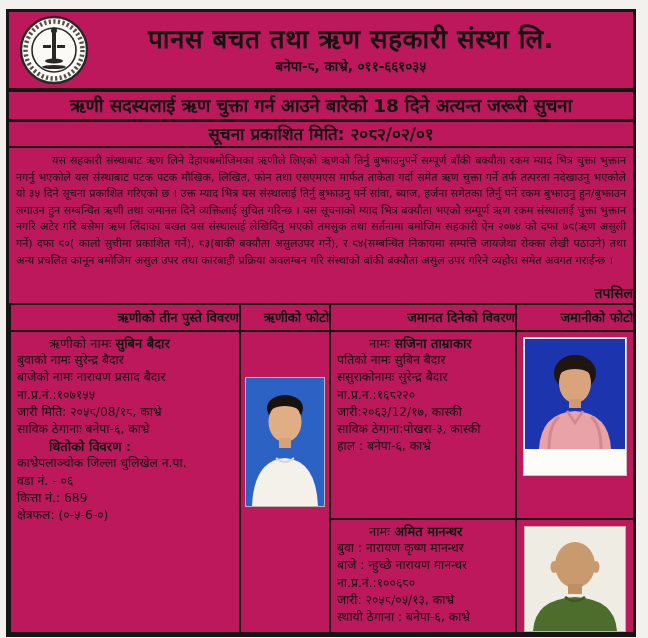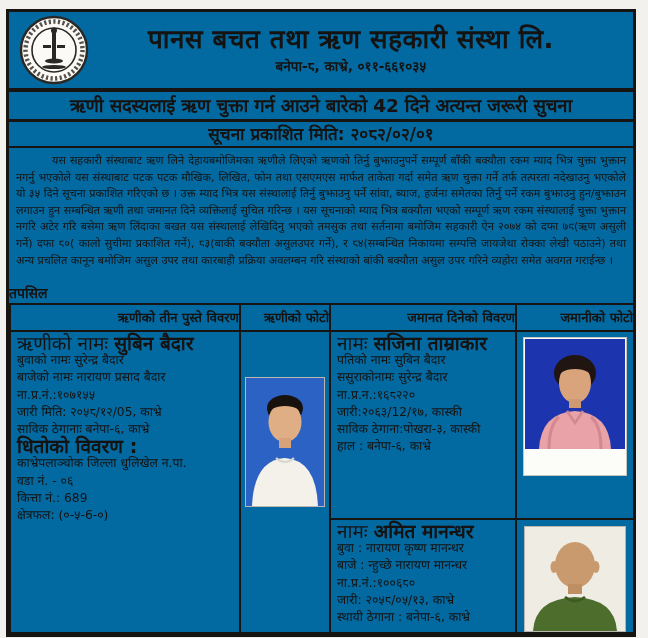--- a/index.html
+++ b/index.html
@@ -6,21 +6,21 @@
   body{
     width:648px;height:638px;overflow:hidden;
     background:#f2f1ee;
     font-family:"DejaVu Sans","Liberation Sans",sans-serif;
     color:#151311;
     -webkit-font-smoothing:antialiased;
   }
   .scan-margin{height:9px;}
   .doc{
     margin:0 6px;width:630px;box-sizing:border-box;
-    border:3px solid #171513;background:#0369a1;
+    border:3px solid #171513;background:#be185d;
   }
   
   .hdr{position:relative;height:76px;border-bottom:4px solid #171513;}
   .seal{position:absolute;left:10px;top:3px;width:70px;height:70px;}
   .hdr-text{height:100%;display:flex;flex-direction:column;justify-content:center;align-items:center;padding-left:60px;}
   .org-name{font-size:26px;font-weight:bold;letter-spacing:.5px;line-height:1.15;white-space:nowrap;}
   .org-addr{font-size:13.5px;font-weight:bold;margin-top:3px;text-align:center;}
   
   .title-bar{
     border-bottom:3px solid #171513;text-align:center;
@@ -30,31 +30,31 @@
   .date-bar{
     border-bottom:2px solid #171513;text-align:center;
     font-size:17px;font-weight:bold;line-height:24px;height:24px;
   }
   
   .notice-body{
     padding:5px 7px 2px 7px;height:128px;box-sizing:content-box;
     font-size:11px;line-height:16.6px;text-align:justify;
     text-indent:36px;overflow:hidden;
   }
-  .tapasil{ text-align:left;font-weight:bold;font-size:14px;line-height:20px;height:20px;}
+  .tapasil{ text-align:right;font-weight:bold;font-size:14px;line-height:20px;height:20px;}
   
   table.sched{border-collapse:collapse;table-layout:fixed;width:100%;}
   .sched th,.sched td{border:2px solid #171513;padding:0;vertical-align:top;}
   .sched th{
     height:25px;font-size:13px;font-weight:bold;text-align:right;vertical-align:middle;
     line-height:1.05;
   }
   .cell-pad{padding:3px 6px;font-size:12.3px;line-height:17.2px;}
   .b{font-weight:bold;}
-  .name-line{font-size:19px;}
+  .name-line{font-size:13px;margin-left:32px;}
   td.row1{height:186px;}
   td.row2{height:112px;}
   
   .photo-borrower{display:block;margin:45px auto 0;border:1px solid #b9b7b0;}
   .photo-print{
     width:104px;margin:5px auto 0;background:#fcfcf9;
     border:1px solid #c7c5be;box-sizing:border-box;padding:1px 1px 26px 1px;
   }
   .photo-print svg{display:block;}
   .photo-man2{display:block;margin:6px auto 0;border:1px solid #b9b7b0;}
@@ -79,21 +79,21 @@
         <rect x="38" y="30" width="8" height="3" fill="#2a2824"></rect>
         <ellipse cx="35" cy="52" rx="12" ry="2" fill="#2a2824"></ellipse>
       </svg>
     </span>
     <div class="hdr-text">
       <div class="org-name">पानस बचत तथा ऋण सहकारी संस्था लि.</div>
       <div class="org-addr">बनेपा-८, काभ्रे, ०११-६६१०३५</div>
     </div>
   </div>
 
-  <div class="title-bar">ऋणी सदस्यलाई ऋण चुक्ता गर्न आउने बारेको 42 दिने अत्यन्त जरूरी सुचना</div>
+  <div class="title-bar">ऋणी सदस्यलाई ऋण चुक्ता गर्न आउने बारेको 18 दिने अत्यन्त जरूरी सुचना</div>
 
   <div class="date-bar">सूचना प्रकाशित मिति: २०८२/०२/०१</div>
 
   <div class="notice-body">यस सहकारी संस्थाबाट ऋण लिने देहायबमोजिमका ऋणीले लिएको ऋणको तिर्नु बुझाउनुपर्ने सम्पूर्ण बाँकी बक्यौता रकम म्याद भित्र चुक्ता भुक्तान नगर्नु भएकोले यस संस्थाबाट पटक पटक मौखिक, लिखित, फोन तथा एसएमएस मार्फत ताकेता गर्दा समेत ऋण चुक्ता गर्ने तर्फ तत्परता नदेखाउनु भएकोले यो ३५ दिने सूचना प्रकाशित गरिएको छ । उक्त म्याद भित्र यस संस्थालाई तिर्नु बुझाउनु पर्ने सांवा, ब्याज, हर्जना समेतका तिर्नु पर्ने रकम बुझाउनु हुन/बुझाउन लगाउन हुन सम्बन्धित ऋणी तथा जमानत दिने व्यक्तिलाई सुचित गरिन्छ । यस सूचनाको म्याद भित्र बक्यौता भएको सम्पूर्ण ऋण रकम संस्थालाई चुक्ता भुक्तान नगरि अटेर गरि बसेमा ऋण लिंदाका बखत यस संस्थालाई लेखिदिनु भएको तमसुक तथा सर्तनामा बमोजिम सहकारी ऐन २०७४ को दफा ७९(ऋण असुली गर्ने) दफा ८०( कालो सुचीमा प्रकाशित गर्ने), ८३(बाकी बक्यौता असुलउपर गर्ने), र ८४(सम्बन्धित निकायमा सम्पत्ति जायजेथा रोक्का लेखी पठाउने) तथा अन्य प्रचलित कानून बमोजिम असुल उपर तथा कारबाही प्रक्रिया अवलम्बन गरि संस्थाको बांकी बक्यौता असुल उपर गरिने व्यहोरा समेत अवगत गराईन्छ ।</div>
 
   <div class="tapasil">तपसिल</div>
 
   <table class="sched">
     <colgroup>
       <col style="width:230px">
@@ -111,21 +111,21 @@
     </thead>
     <tbody>
       <tr>
 
         <td rowspan="2">
           <div class="cell-pad">
             <div class="name-line"><span>ऋणीको नामः </span><span class="b">सुबिन बैदार</span></div>
             <div>बुवाको नामः सुरेन्द्र बैदार</div>
             <div>बाजेको नामः नारायण प्रसाद बैदार</div>
             <div>ना.प्र.नं.:१०७१५५</div>
-            <div>जारी मिति: २०५८/१२/05, काभ्रे</div>
+            <div>जारी मिति: २०५८/08/१८, काभ्रे</div>
             <div>साविक ठेगानाः बनेपा-६, काभ्रे</div>
             <div class="b name-line">धितोको विवरण :</div>
             <div>काभ्रेपलाञ्चोक जिल्ला धुलिखेल न.पा.</div>
             <div>वडा नं. - ०६</div>
             <div>कित्ता नं.: 689</div>
             <div>क्षेत्रफल: (०-५-6-०)</div>
           </div>
         </td>
 
         <td rowspan="2">

